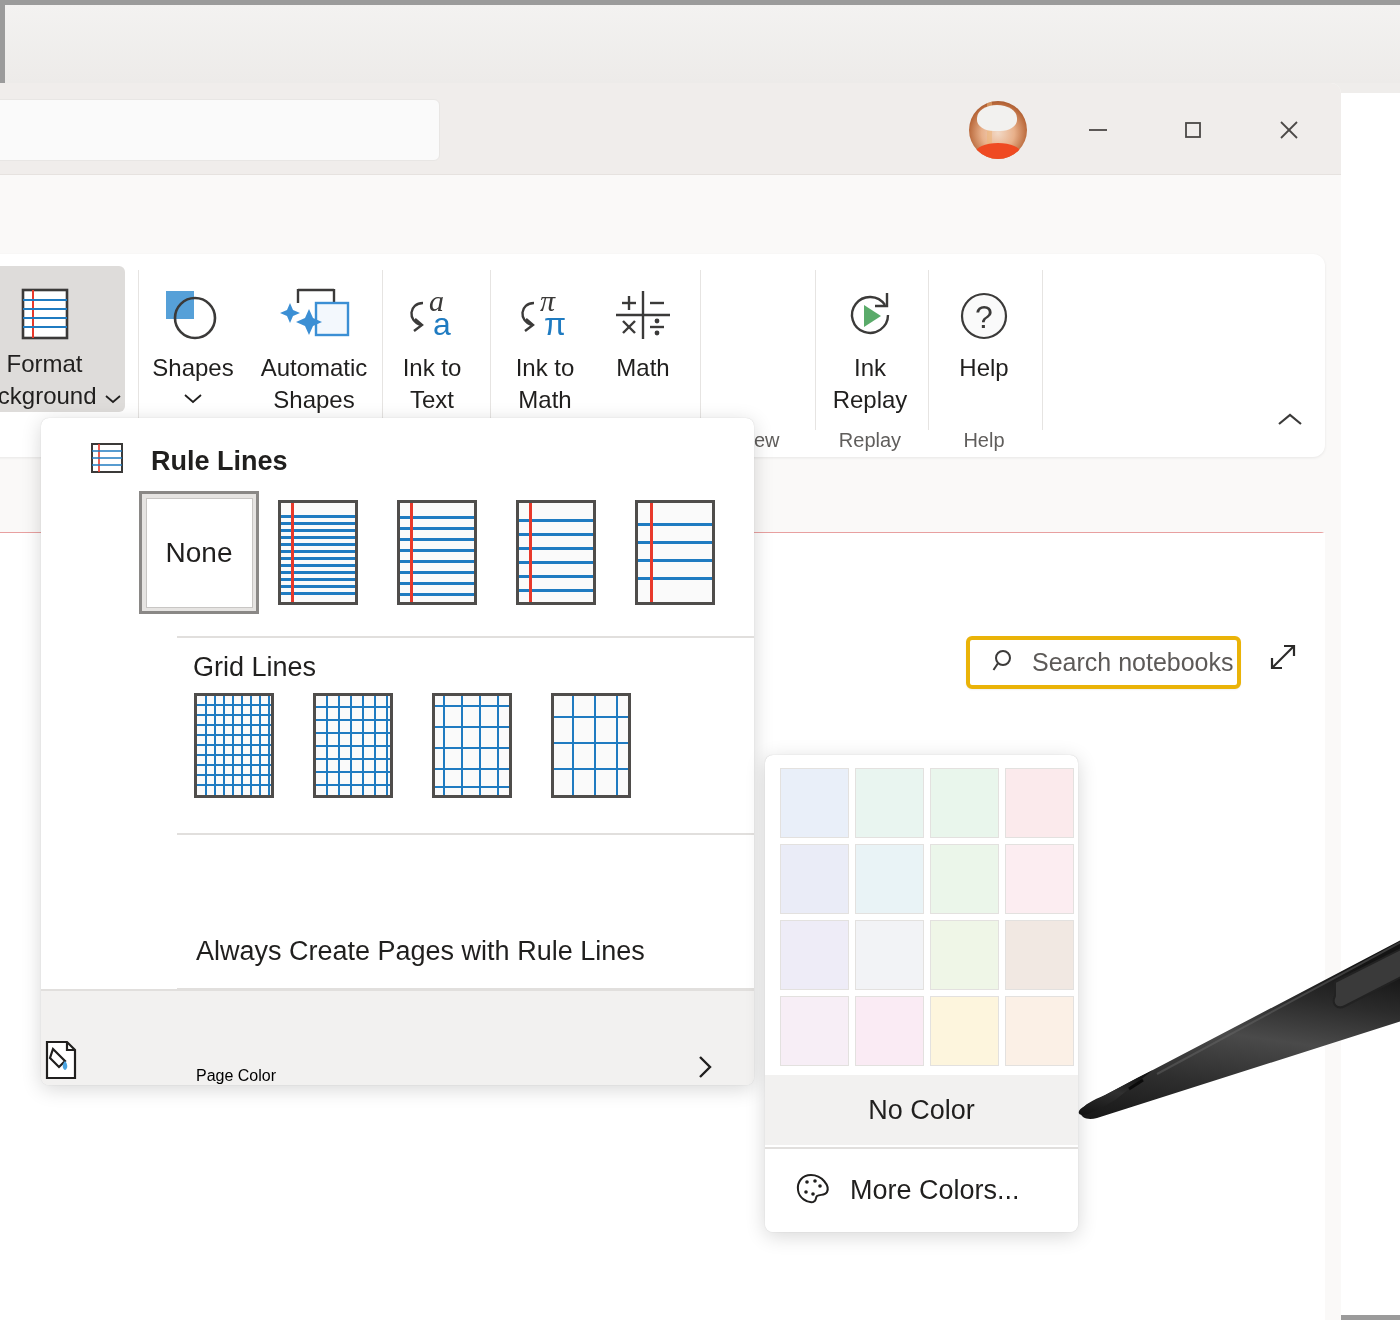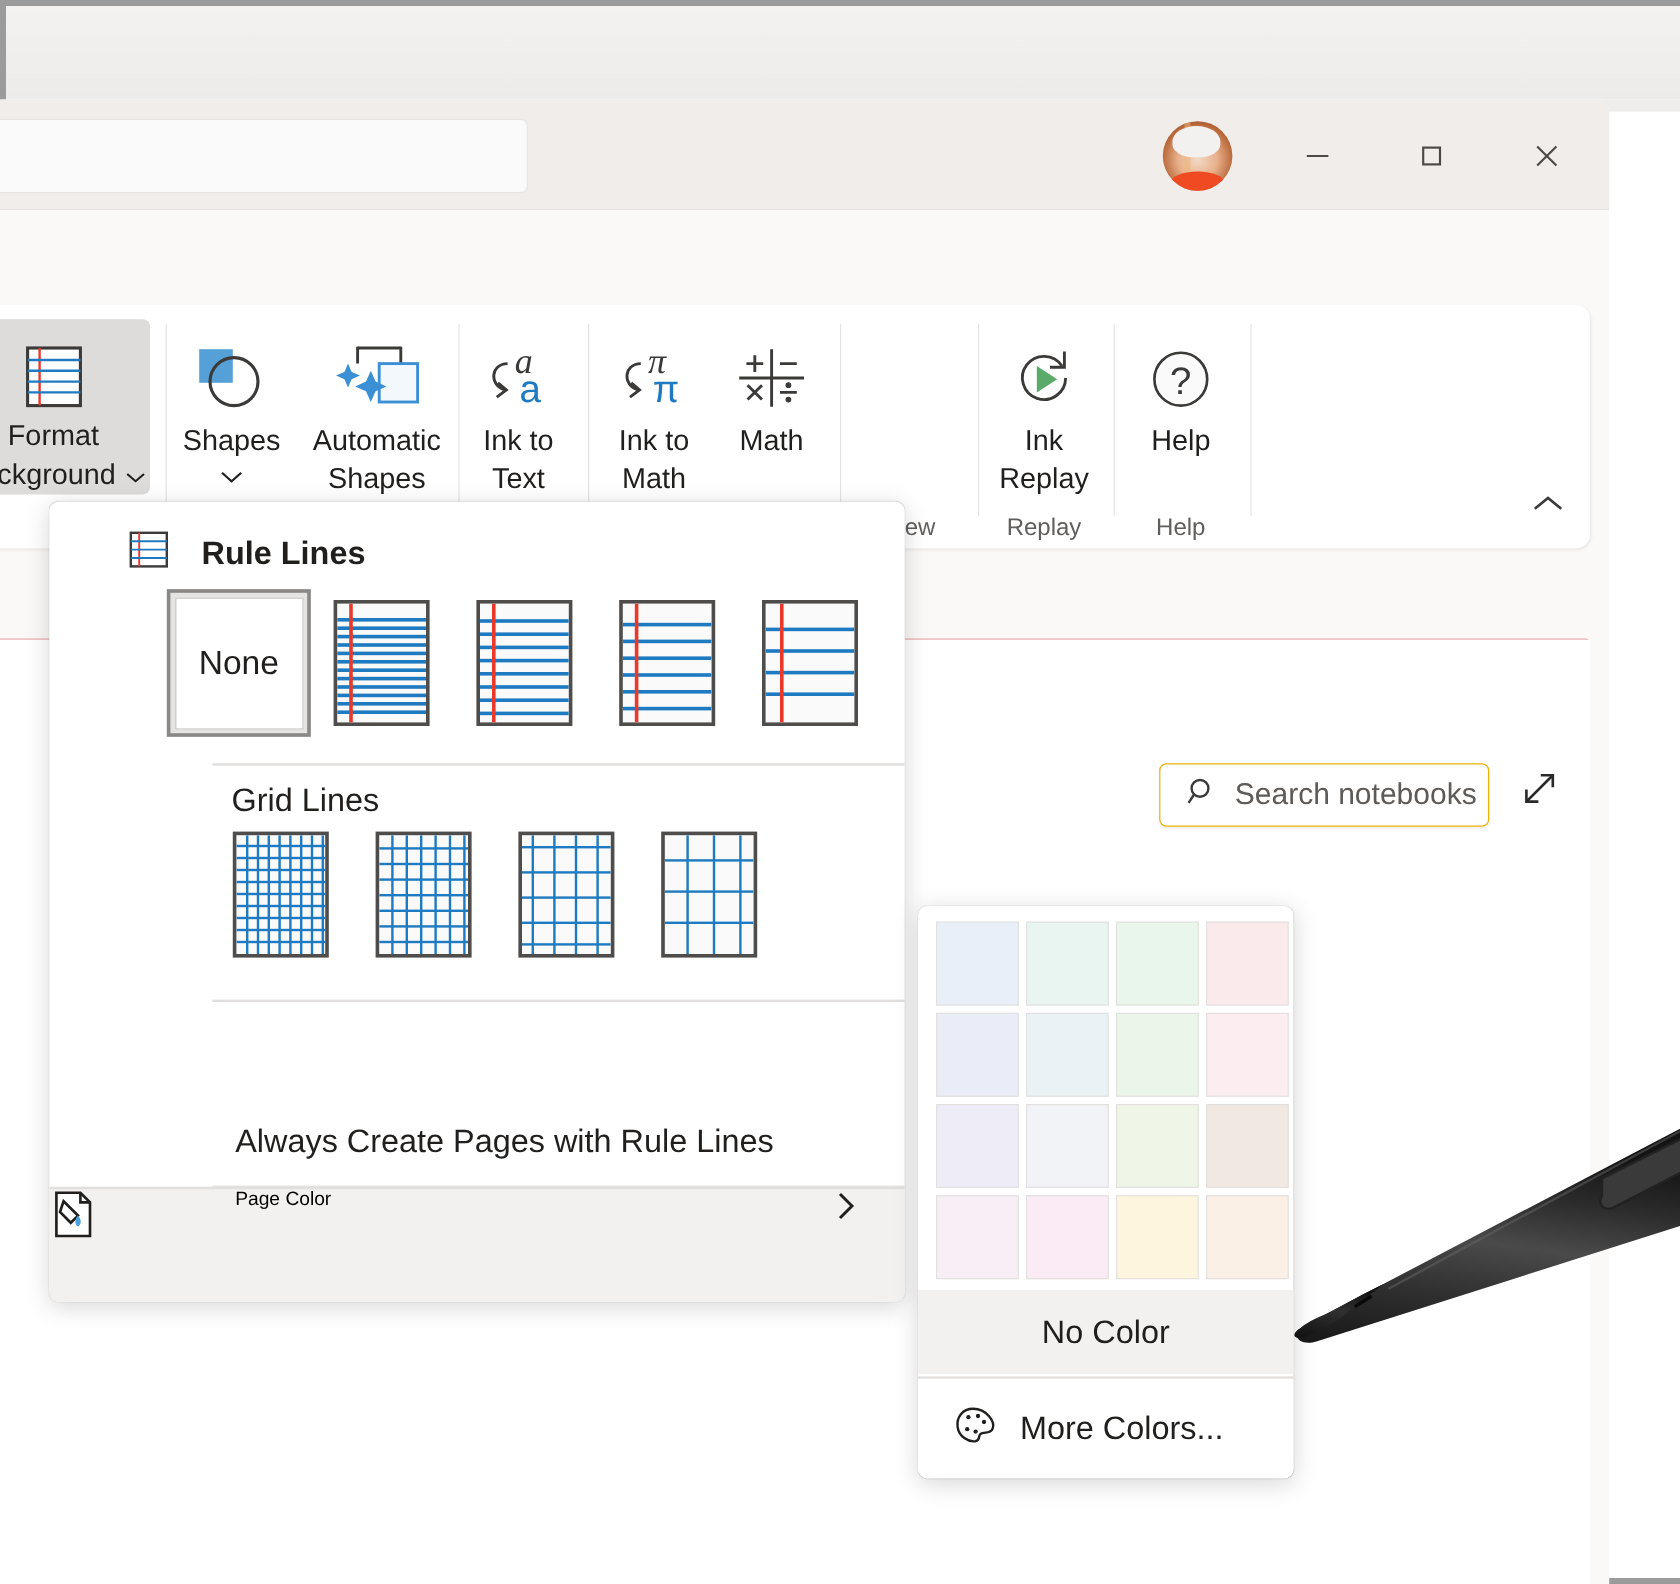--- a/index.html
+++ b/index.html
@@ -89,35 +89,35 @@
   .content-area {
     position:absolute; left:0; top:450px; width:1405px; height:790px;
     background:#ffffff;
   }
   .accent-line {
     position:absolute; left:0; top:449px; width:1405px; height:8px;
     background:#e8a0a0; border-top-right-radius:4px;
   }
   .search-notebooks {
     position:absolute; left:1046px; top:103px; width:275px; height:53px;
-    background:#ffffff; border:1px solid #eab308; border-radius:6px;
+    background:#ffffff; border:4px solid #eab308; border-radius:6px;
     display:flex; align-items:center; gap:14px; padding-left:22px;
     box-shadow:0 1px 2px rgba(0,0,0,.06);
   }
   .search-notebooks .ph { font-size:25px; color:#5d5a58; }
   .expand-icon { position:absolute; left:1347px; top:108px; color:#2b2a29; }
 
   
   .dropdown {
     position:absolute; left:41px; top:418px; width:713px; height:667px;
     background:#ffffff; border-radius:8px;
     box-shadow:0 4px 20px rgba(0,0,0,.16), 0 0 1px rgba(0,0,0,.2);
     overflow:hidden;
   }
-  .dd-head { position:absolute; left:17px; top:0; width:100%; height:78px; }
+  .dd-head { position:absolute; left:0; top:0; width:100%; height:78px; }
   .dd-head .hicon { position:absolute; left:49px; top:23px; }
   .dd-head .htitle { position:absolute; left:110px; top:28px; font-size:27px; font-weight:bold; color:#201f1e; }
 
   .dd-sub { position:absolute; font-size:27px; font-weight:normal; color:#201f1e; }
 
   .thumb-row { position:absolute; display:flex; }
   .thumb {
     width:80px; height:105px; border:3px solid #4f4d4b; background:#fafafa;
     position:relative; overflow:hidden;
   }
@@ -143,21 +143,21 @@
     display:flex; align-items:center;
   }
   .dd-item .itxt { position:absolute; left:155px; font-size:27px; color:#201f1e; }
   .dd-item .itxt.disabled { color:#bdbbb9; }
   .dd-item .chev { position:absolute; right:40px; color:#201f1e; }
   .dd-item .chev.disabled { color:#c8c6c4; }
 
   .dd-footer {
     position:absolute; left:0; bottom:0; width:713px; height:96px;
     background:#f2f1f0; border-top:2px solid #e1dfdd;
-    display:flex; align-items:flex-start;
+    display:flex; align-items:flex-end;
   }
 
   
   .color-flyout {
     position:absolute; left:765px; top:755px; width:313px; height:477px;
     background:#ffffff; border-radius:8px;
     box-shadow:0 4px 20px rgba(0,0,0,.16), 0 0 1px rgba(0,0,0,.22);
     overflow:hidden;
   }
   .swatch-grid {

